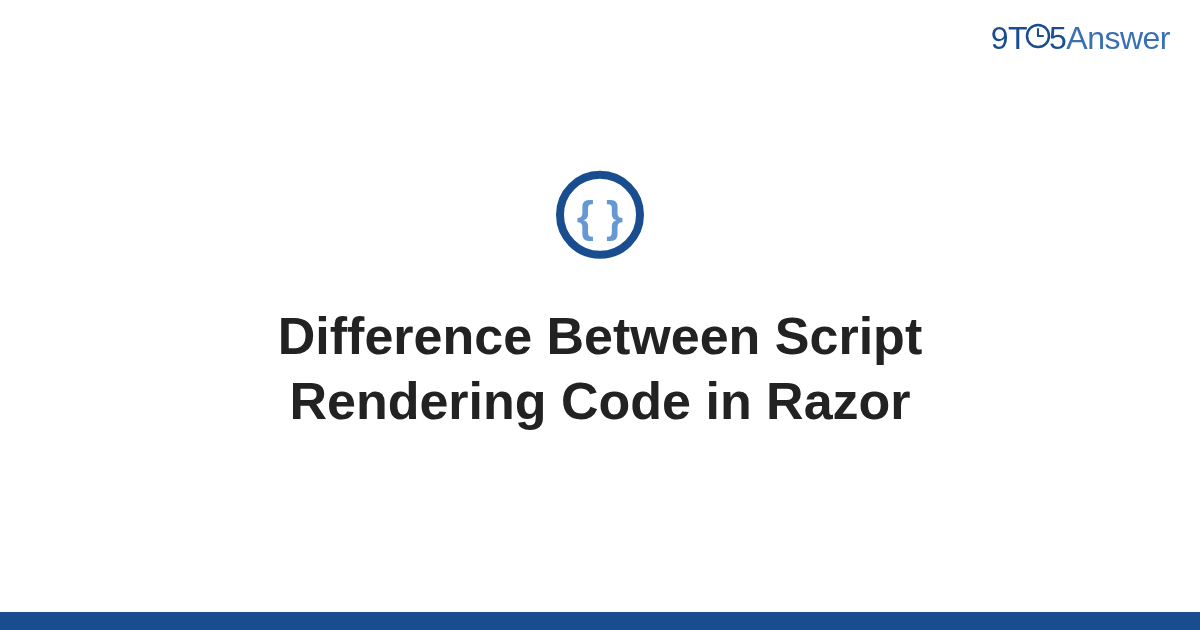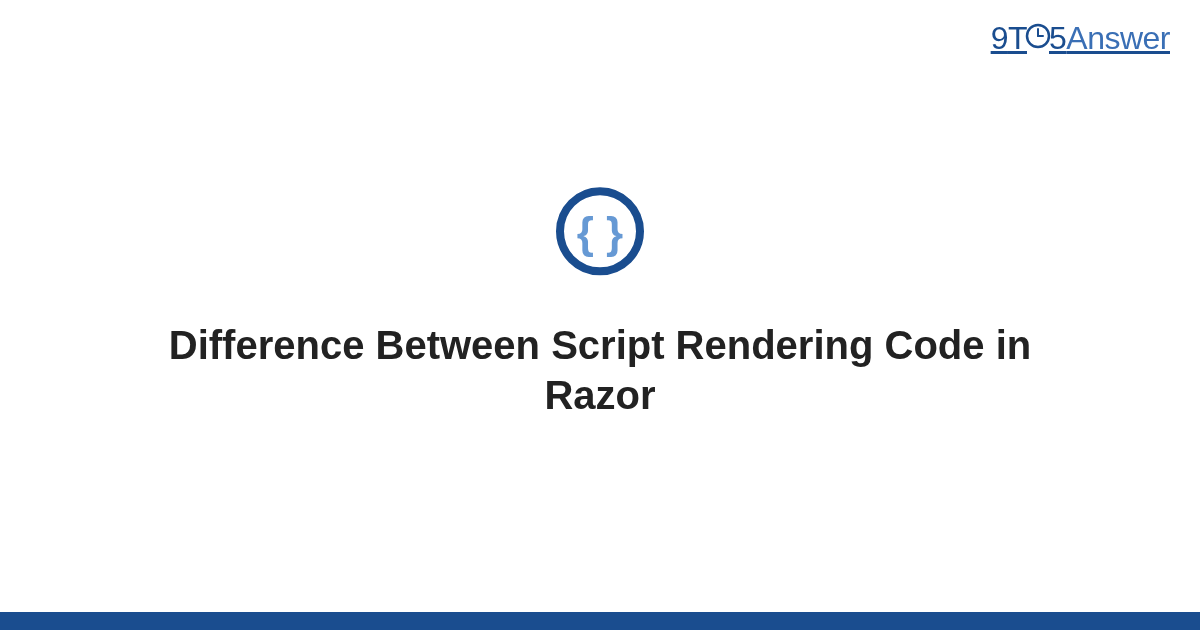--- a/index.html
+++ b/index.html
@@ -16,21 +16,20 @@
       overflow: hidden;
     }
     .logo {
       position: absolute;
       top: 20px;
       right: 30px;
       font-size: 32px;
       font-weight: 400;
       color: #1a4d8f;
       letter-spacing: -0.5px;
-      text-decoration: underline;
     }
     .logo .nine {
       font-weight: 400;
     }
     .logo .t-letter {
       font-weight: 400;
     }
     .logo .clock-icon {
       display: inline-block;
       vertical-align: middle;
@@ -51,21 +50,21 @@
       left: 50%;
       transform: translate(-50%, -55%);
       text-align: center;
       width: 100%;
     }
     .code-icon {
       display: inline-block;
       margin-bottom: 40px;
     }
     .title {
-      font-size: 40px;
+      font-size: 52px;
       font-weight: bold;
       color: #222222;
       line-height: 1.25;
       max-width: 900px;
       margin: 0 auto;
     }
     .footer-bar {
       position: absolute;
       bottom: 0;
       left: 0;

